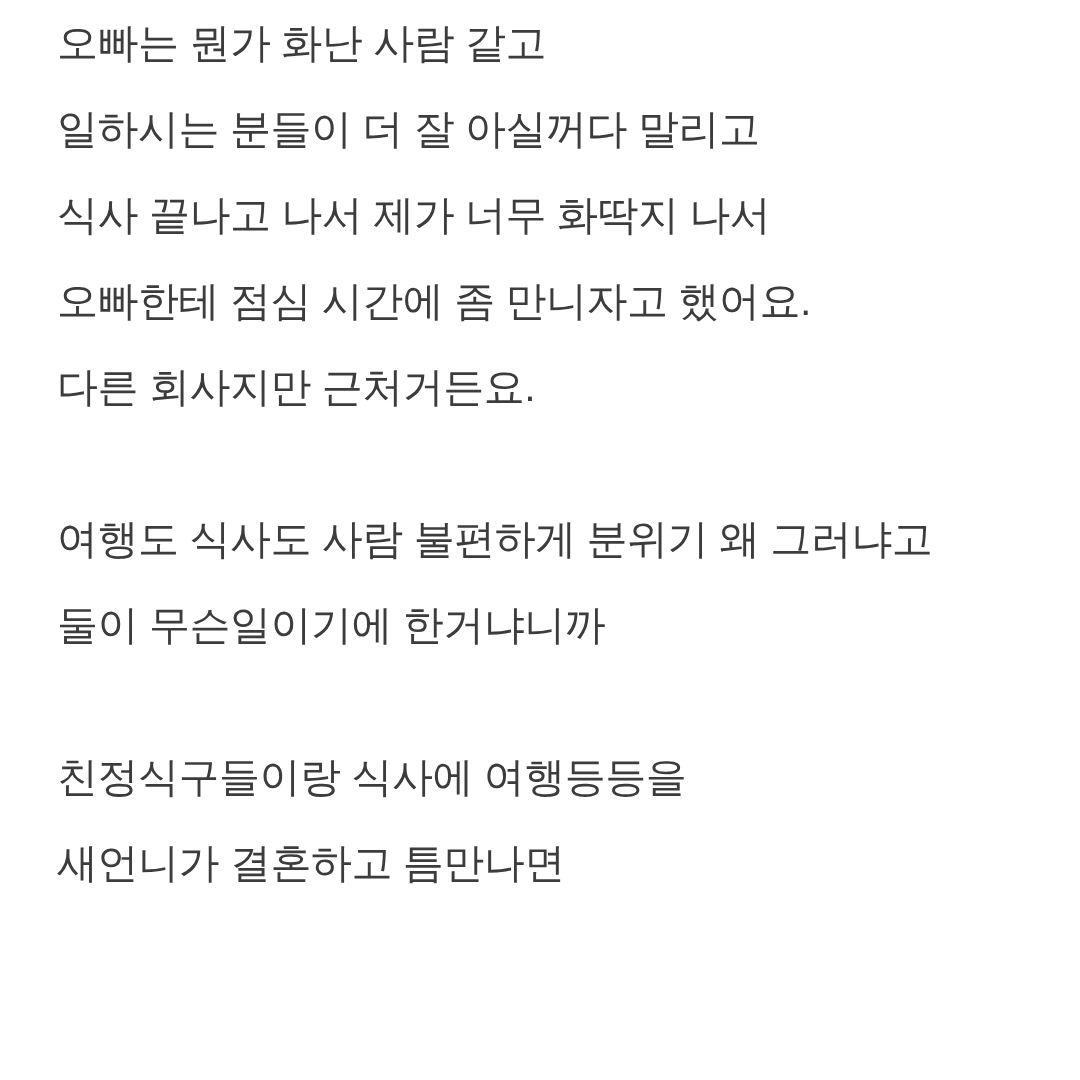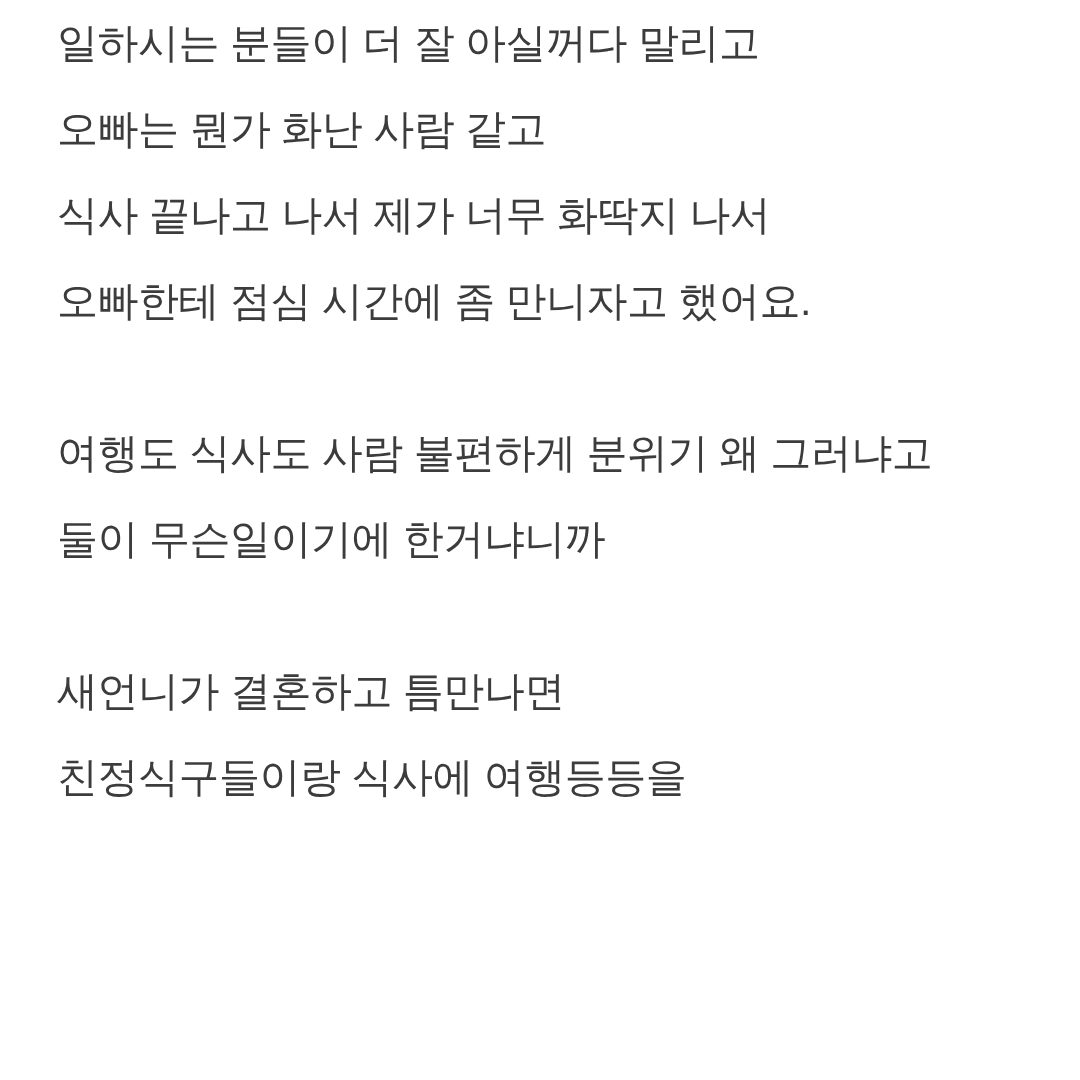--- a/index.html
+++ b/index.html
@@ -36,29 +36,30 @@
     line-height: 86px;
     white-space: nowrap;
   }
 </style>
 </head>
 <body>
 
 <main class="post-body">
 
   <p class="para">
+    <span class="line">오빠는 뭔가 화난 사람 같고</span>
     <span class="line">일하시는 분들이 더 잘 아실꺼다 말리고</span>
-    <span class="line">오빠는 뭔가 화난 사람 같고</span>
     <span class="line">식사 끝나고 나서 제가 너무 화딱지 나서</span>
     <span class="line">오빠한테 점심 시간에 좀 만니자고 했어요.</span>
+    <span class="line">다른 회사지만 근처거든요.</span>
   </p>
 
   <p class="para">
     <span class="line">여행도 식사도 사람 불편하게 분위기 왜 그러냐고</span>
     <span class="line">둘이 무슨일이기에 한거냐니까</span>
   </p>
 
   <p class="para">
+    <span class="line">친정식구들이랑 식사에 여행등등을</span>
     <span class="line">새언니가 결혼하고 틈만나면</span>
-    <span class="line">친정식구들이랑 식사에 여행등등을</span>
   </p>
 
 </main>
 
 </body></html>

